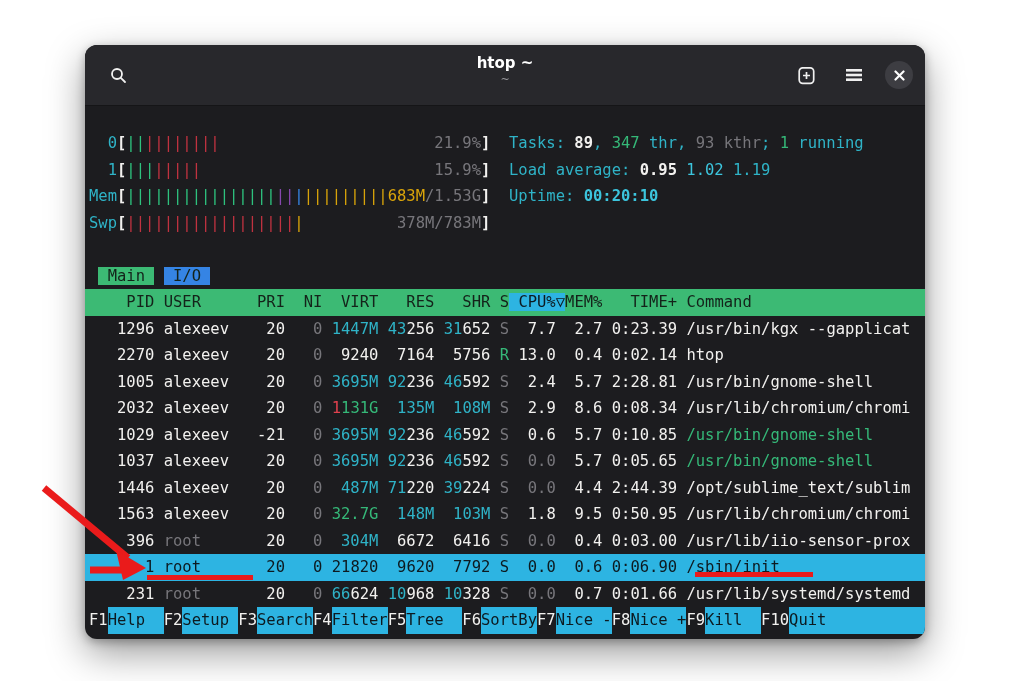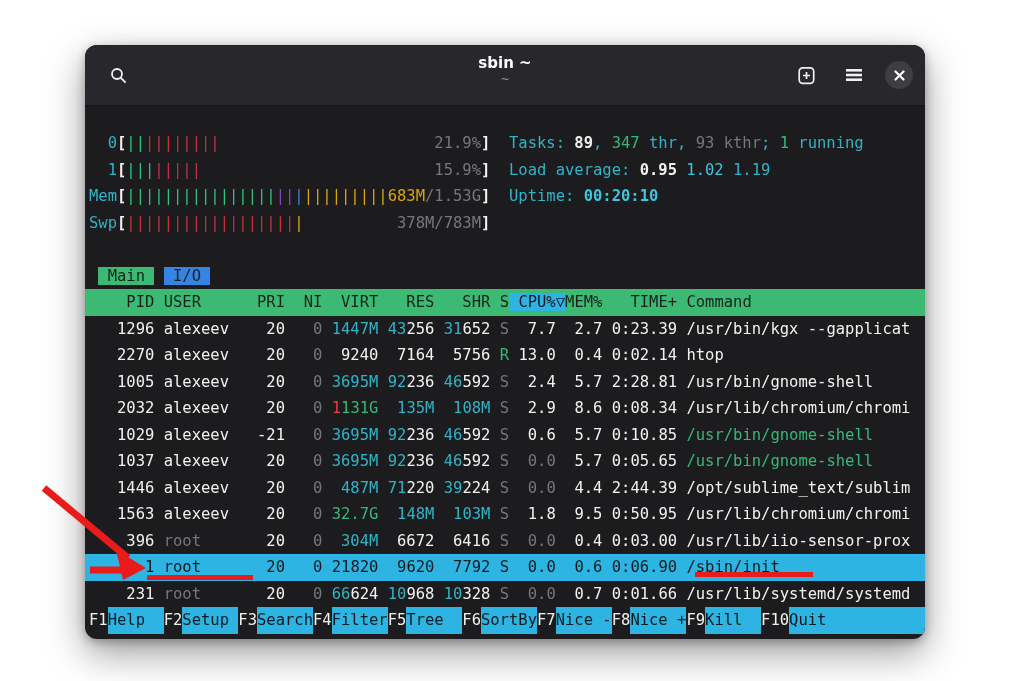--- a/index.html
+++ b/index.html
@@ -45,21 +45,21 @@
   <div class="titlebar">
     <div class="tb-left">
       <div class="icon-btn">
         <svg width="17" height="17" viewBox="0 0 17 17">
           <circle cx="7" cy="7" r="5" fill="none" stroke="#f0f0f0" stroke-width="1.8"></circle>
           <line x1="10.8" y1="10.8" x2="15" y2="15" stroke="#f0f0f0" stroke-width="1.8" stroke-linecap="round"></line>
         </svg>
       </div>
     </div>
     <div class="title-block">
-      <div class="title-main">sbin ~</div>
+      <div class="title-main">htop ~</div>
       <div class="title-sub">~</div>
     </div>
     <div class="tb-right">
       <div class="icon-btn">
         <svg width="19" height="19" viewBox="0 0 19 19">
           <rect x="2.2" y="1.8" width="14.5" height="15.5" rx="3.5" fill="none" stroke="#f0f0f0" stroke-width="1.7"></rect>
           <line x1="9.5" y1="6" x2="9.5" y2="13" stroke="#f0f0f0" stroke-width="1.7"></line>
           <line x1="6" y1="9.5" x2="13" y2="9.5" stroke="#f0f0f0" stroke-width="1.7"></line>
         </svg>
       </div>

